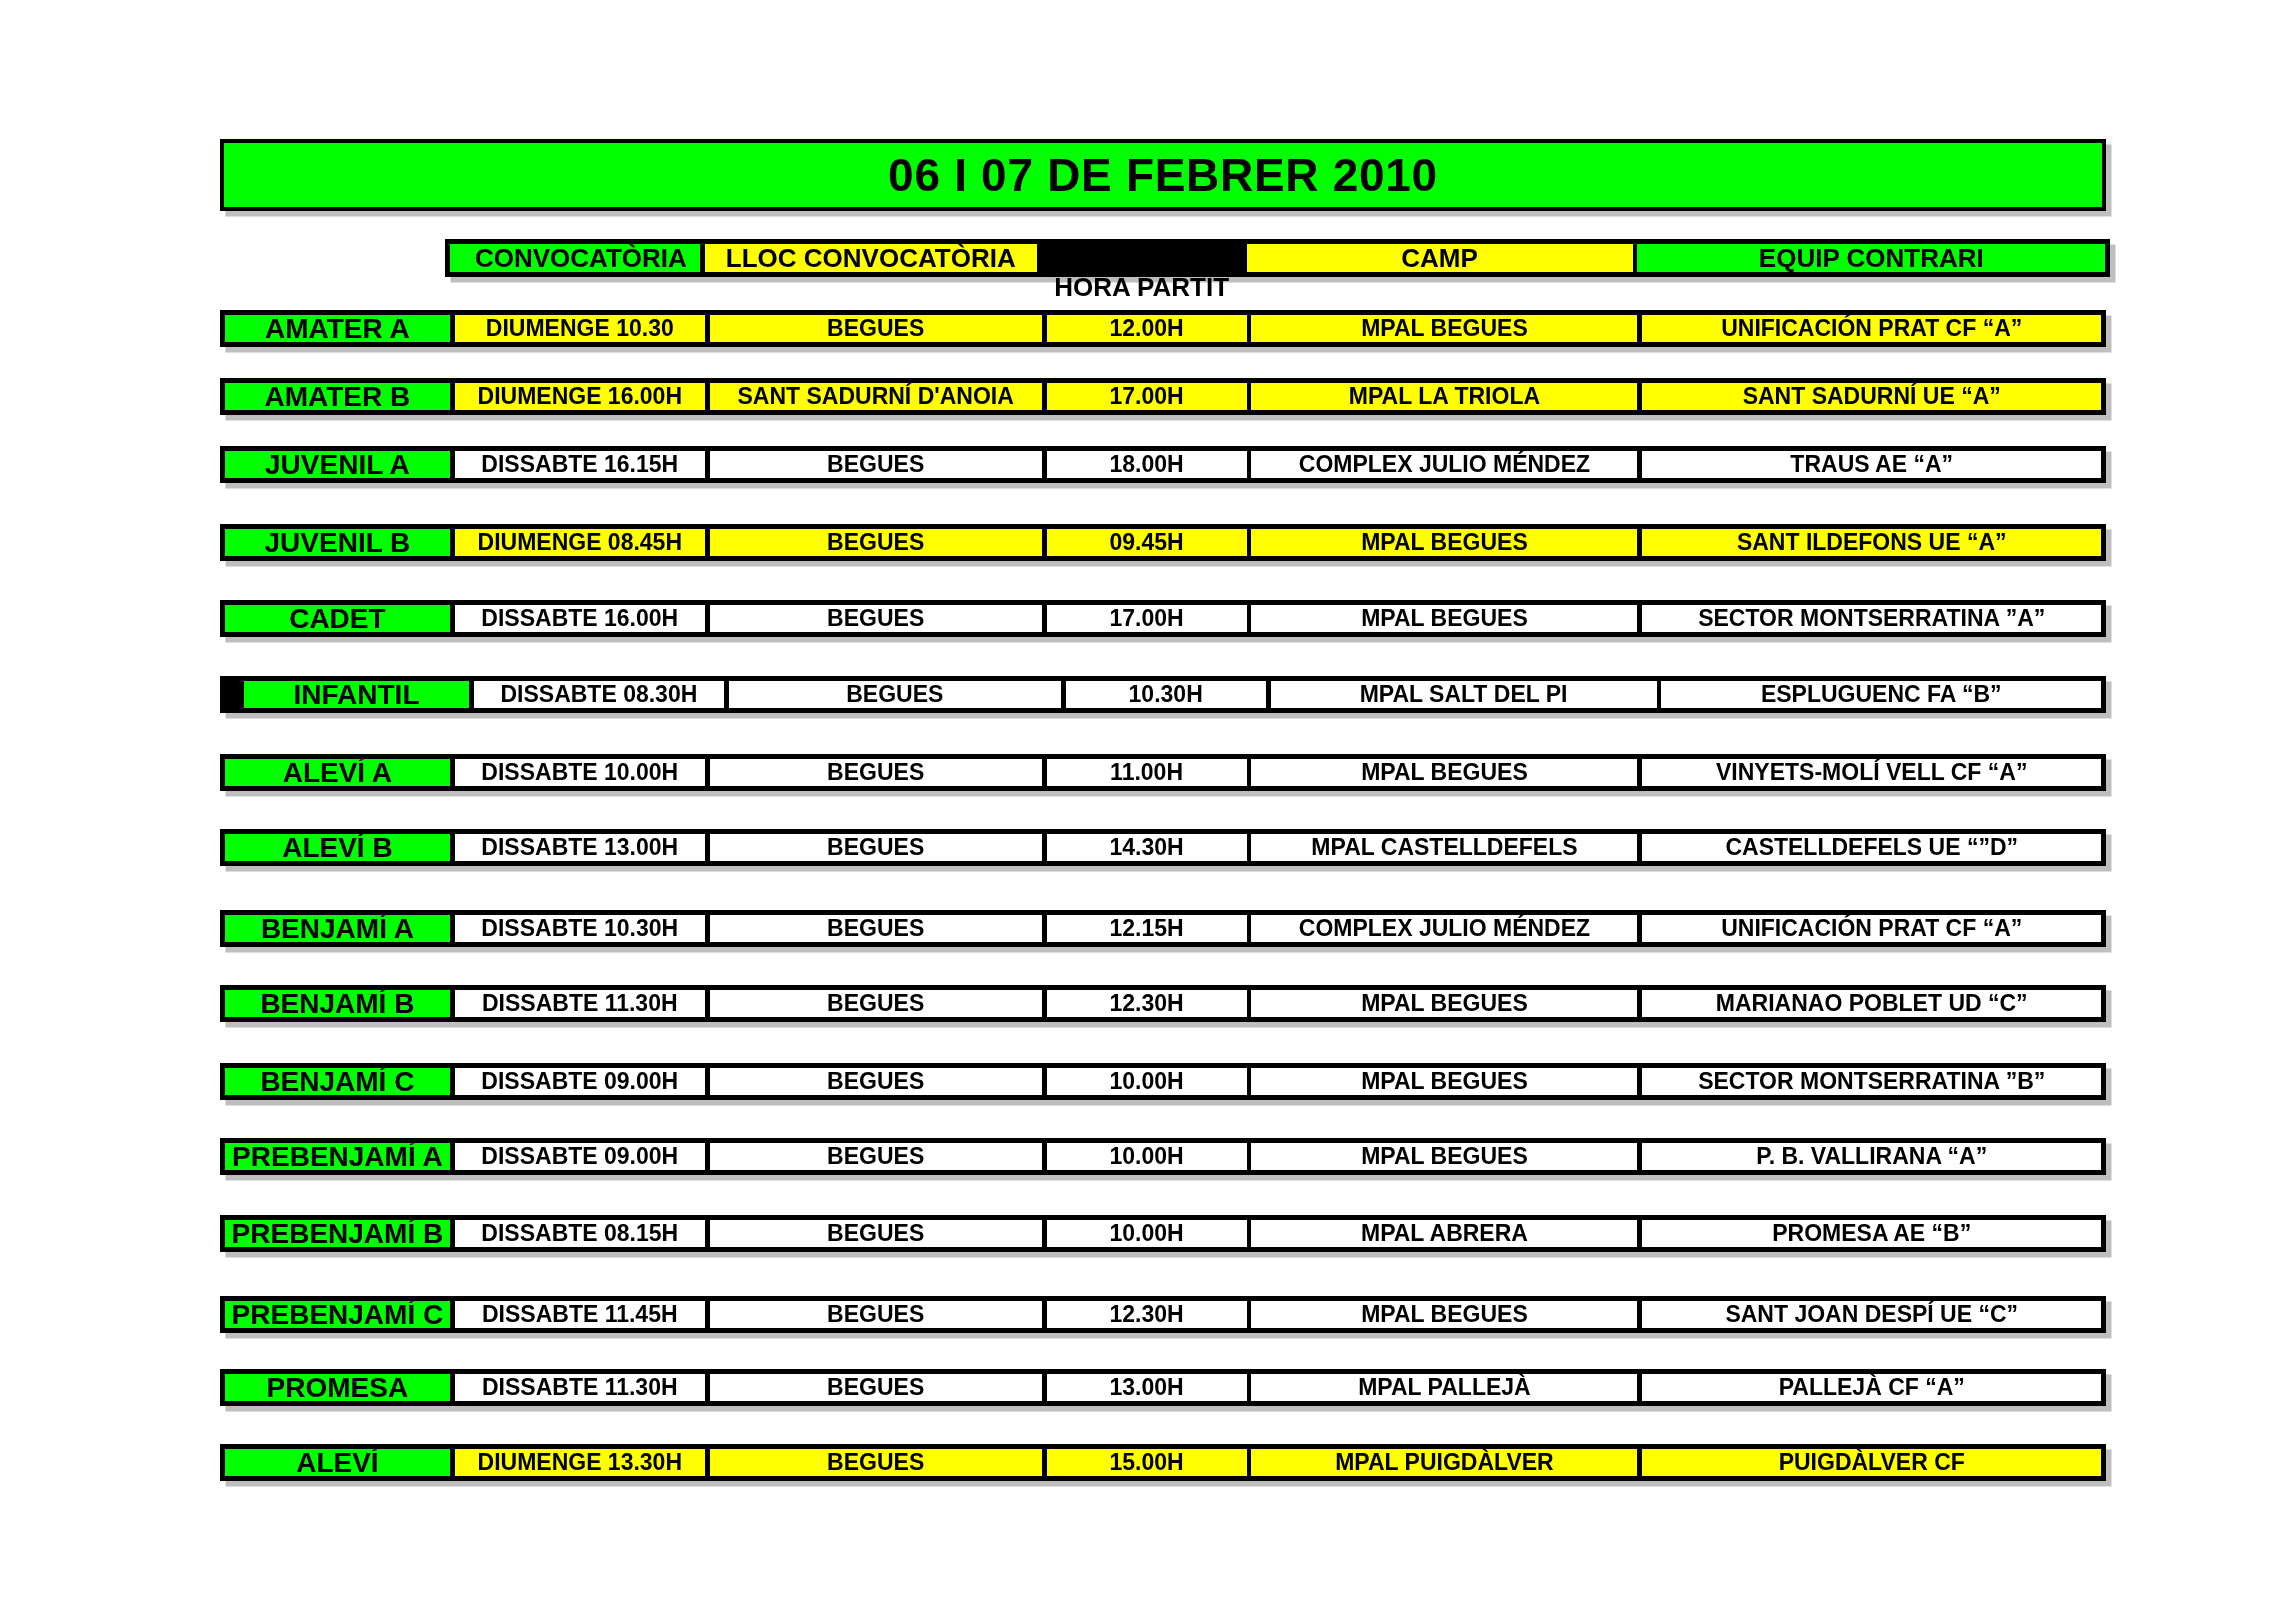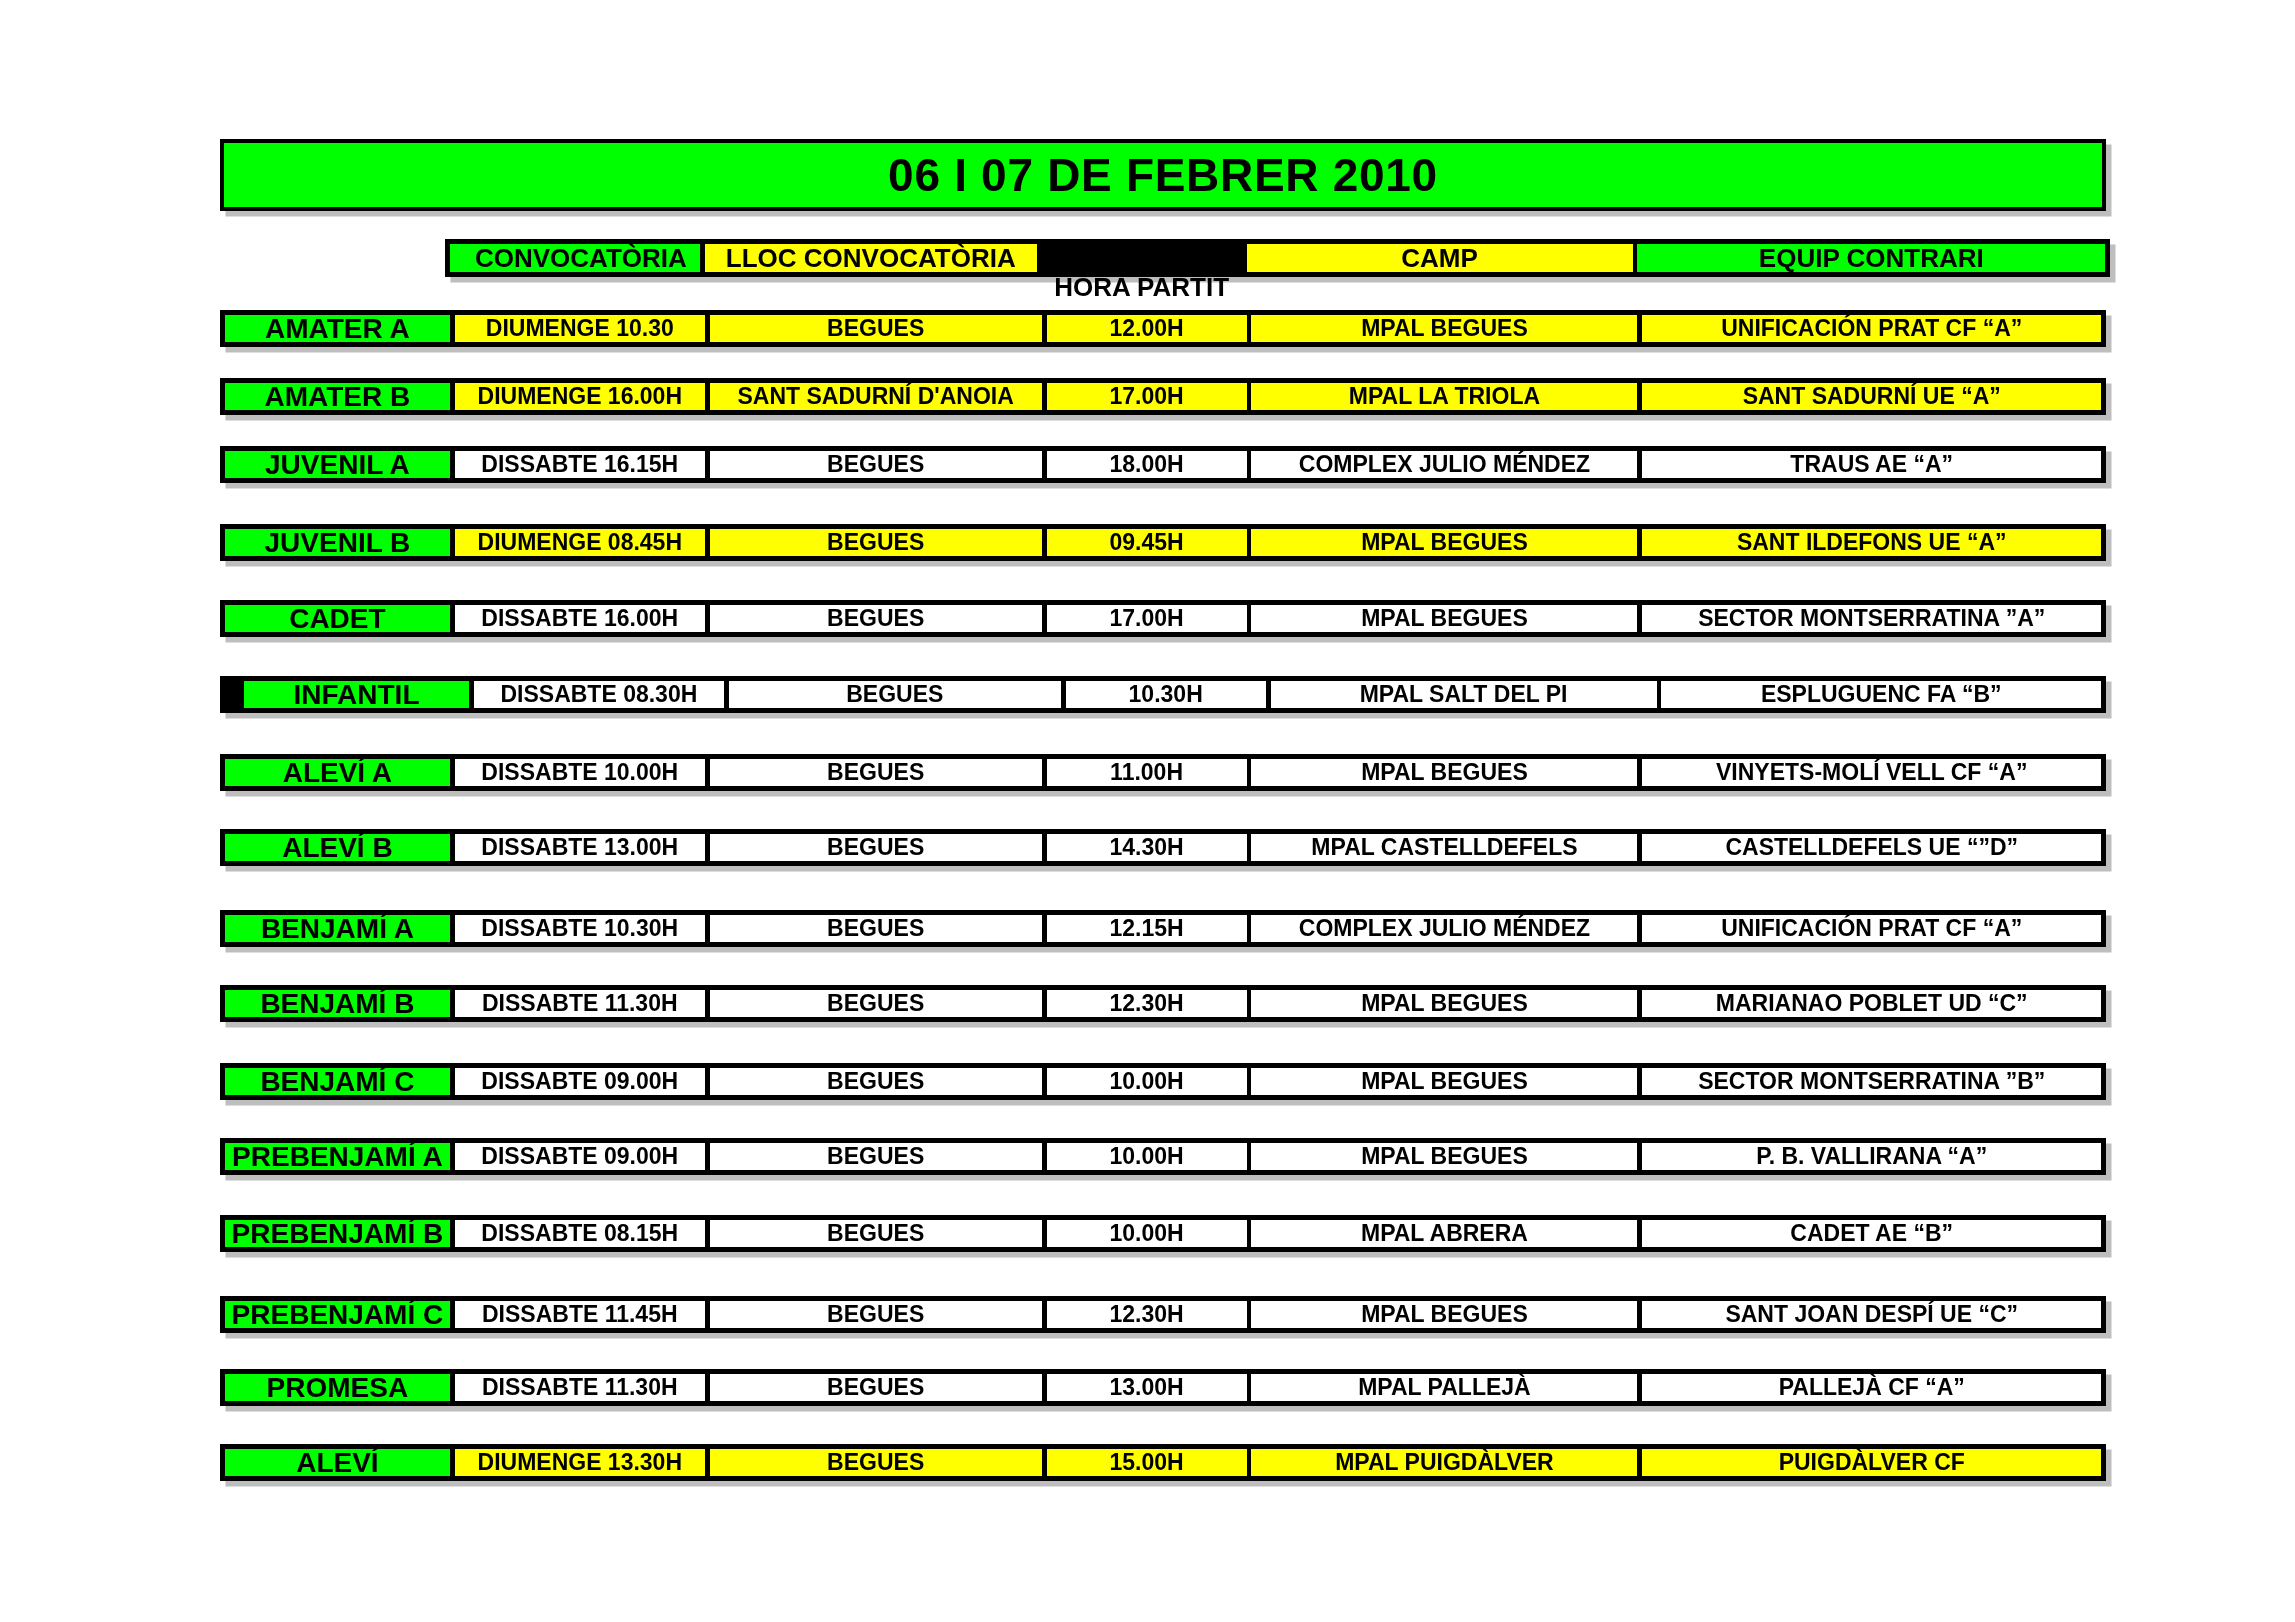--- a/index.html
+++ b/index.html
@@ -170,21 +170,21 @@
     <div class="cell c-hora">10.00H</div>
     <div class="cell c-camp">MPAL BEGUES</div>
     <div class="cell c-equip">P. B. VALLIRANA “A”</div>
   </div>
     <div class="bar row" style="top: 1215px;">
     <div class="cell c-team">PREBENJAMÍ B</div>
     <div class="cell c-conv">DISSABTE 08.15H</div>
     <div class="cell c-lloc">BEGUES</div>
     <div class="cell c-hora">10.00H</div>
     <div class="cell c-camp">MPAL ABRERA</div>
-    <div class="cell c-equip">CADET AE “B”</div>
+    <div class="cell c-equip">PROMESA AE “B”</div>
   </div>
     <div class="bar row" style="top: 1296px;">
     <div class="cell c-team">PREBENJAMÍ C</div>
     <div class="cell c-conv">DISSABTE 11.45H</div>
     <div class="cell c-lloc">BEGUES</div>
     <div class="cell c-hora">12.30H</div>
     <div class="cell c-camp">MPAL BEGUES</div>
     <div class="cell c-equip">SANT JOAN DESPÍ UE “C”</div>
   </div>
     <div class="bar row" style="top: 1369px;">

